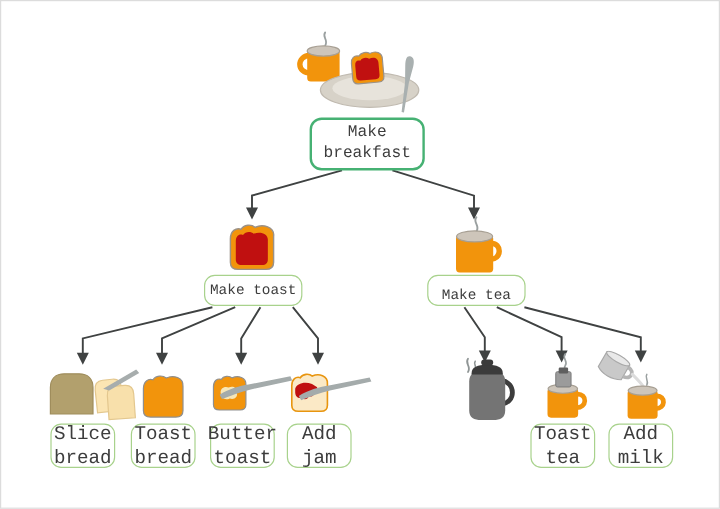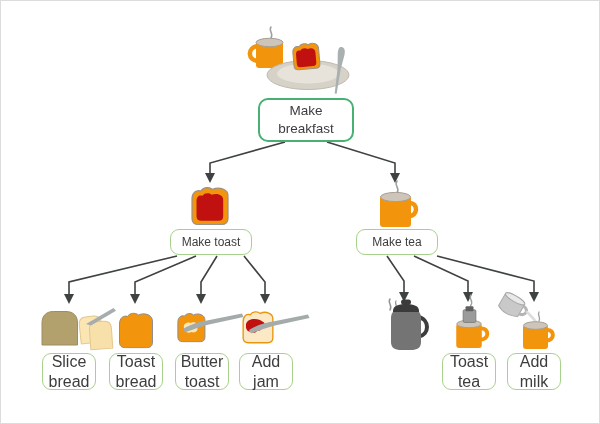--- a/index.html
+++ b/index.html
@@ -2,32 +2,32 @@
 <html style="--root-border: #46b173; --node-border: #a8d28c; --arrow: #3f4242; --orange: #f2940c; --jam-red: #c01010; --text: #3d3d3d; --steel-grey: #a4abab;"><head>
 <meta charset="utf-8">
 <style>
   :root{
     --root-border:#46b173; --node-border:#a8d28c; --arrow:#3f4242;
     --orange:#f2940c; --jam-red:#c01010; --text:#3d3d3d; --steel-grey:#a4abab;
   }
   *{box-sizing:border-box;margin:0;padding:0;}
   body{background:#ffffff;font-family:"Liberation Sans",sans-serif;}
   .canvas{position:relative;width:600px;height:424px;background:#fff;
-    border:1px solid #dcdcdc;overflow:hidden;}
+    border:1px solid #dcdcdc;overflow:hidden;font-family:Liberation Mono, monospace;}
   .connectors{position:absolute;left:0;top:0;width:600px;height:424px;pointer-events:none;}
   .edge-line{fill:none;stroke:var(--arrow);stroke-width:1.6px;}
   .edge-head{fill:var(--arrow);stroke:none;}
   .node{position:absolute;background:#fff;border:1.5px solid var(--node-border);
     border-radius:9px;display:flex;align-items:center;justify-content:center;
     text-align:center;color:var(--text);white-space:pre-line;line-height:1.25;}
   .node .lbl{white-space:pre-line;}
   #n-make_breakfast{left:257px;top:97px;width:96px;height:44px;border:2px solid var(--root-border);
     border-radius:10px;font-size:13.5px;line-height:1.3;}
   #n-make_toast{left:169px;top:228px;width:82px;height:26px;font-size:12px;text-align:center;}
-  #n-make_tea{left:355px;top:228px;width:82px;height:26px;font-size:12px;}
+  #n-make_tea{left:355px;top:228px;width:82px;height:26px;font-size:12px;align-items:flex-end;}
   .leaf{top:352px;width:54px;height:37px;font-size:16px;}
   #n-slice_bread{left:41px;} #n-toast_bread{left:108px;} #n-butter_toast{left:174px;}
   #n-add_jam{left:238px;} #n-boil_water{left:376px;} #n-brew_tea{left:441px;} #n-add_milk{left:506px;}
   .icon{position:absolute;}
   .icon svg{display:block;width:100%;height:100%;}
   #i-hero{left:245px;top:22px;width:120px;height:76px;}
   #i-make_toast{left:187px;top:182px;width:44px;height:44px;}
   #i-make_tea{left:370px;top:178px;width:50px;height:50px;}
   #i-slice_bread{left:37px;top:306px;width:78px;height:44px;}
   #i-toast_bread{left:115px;top:308px;width:42px;height:40px;}

